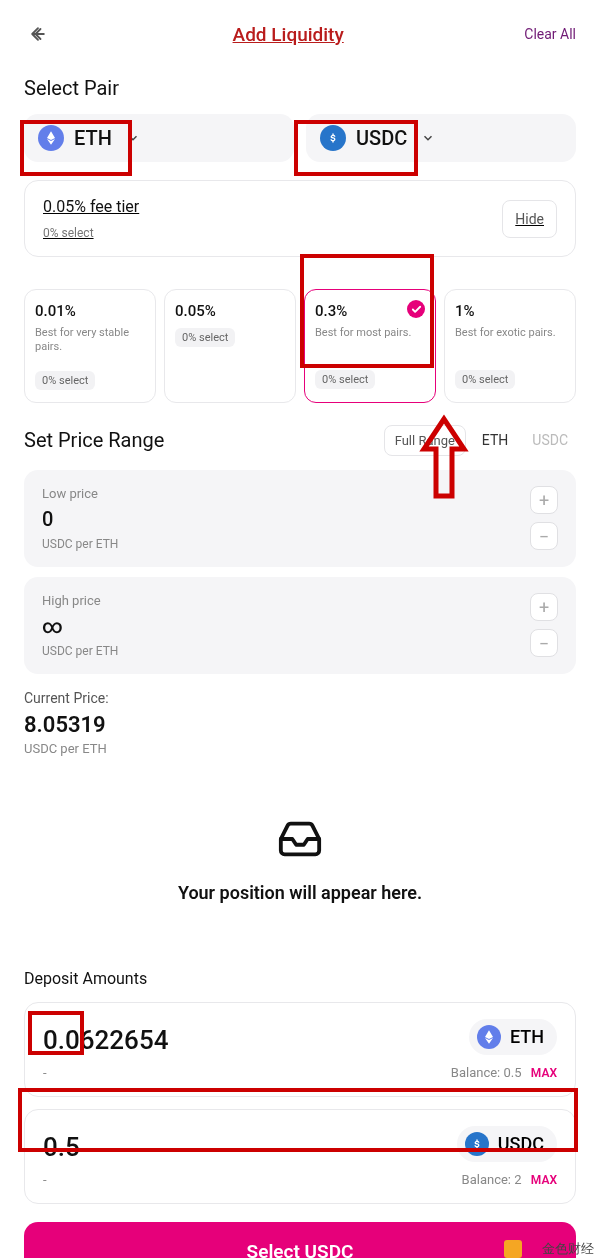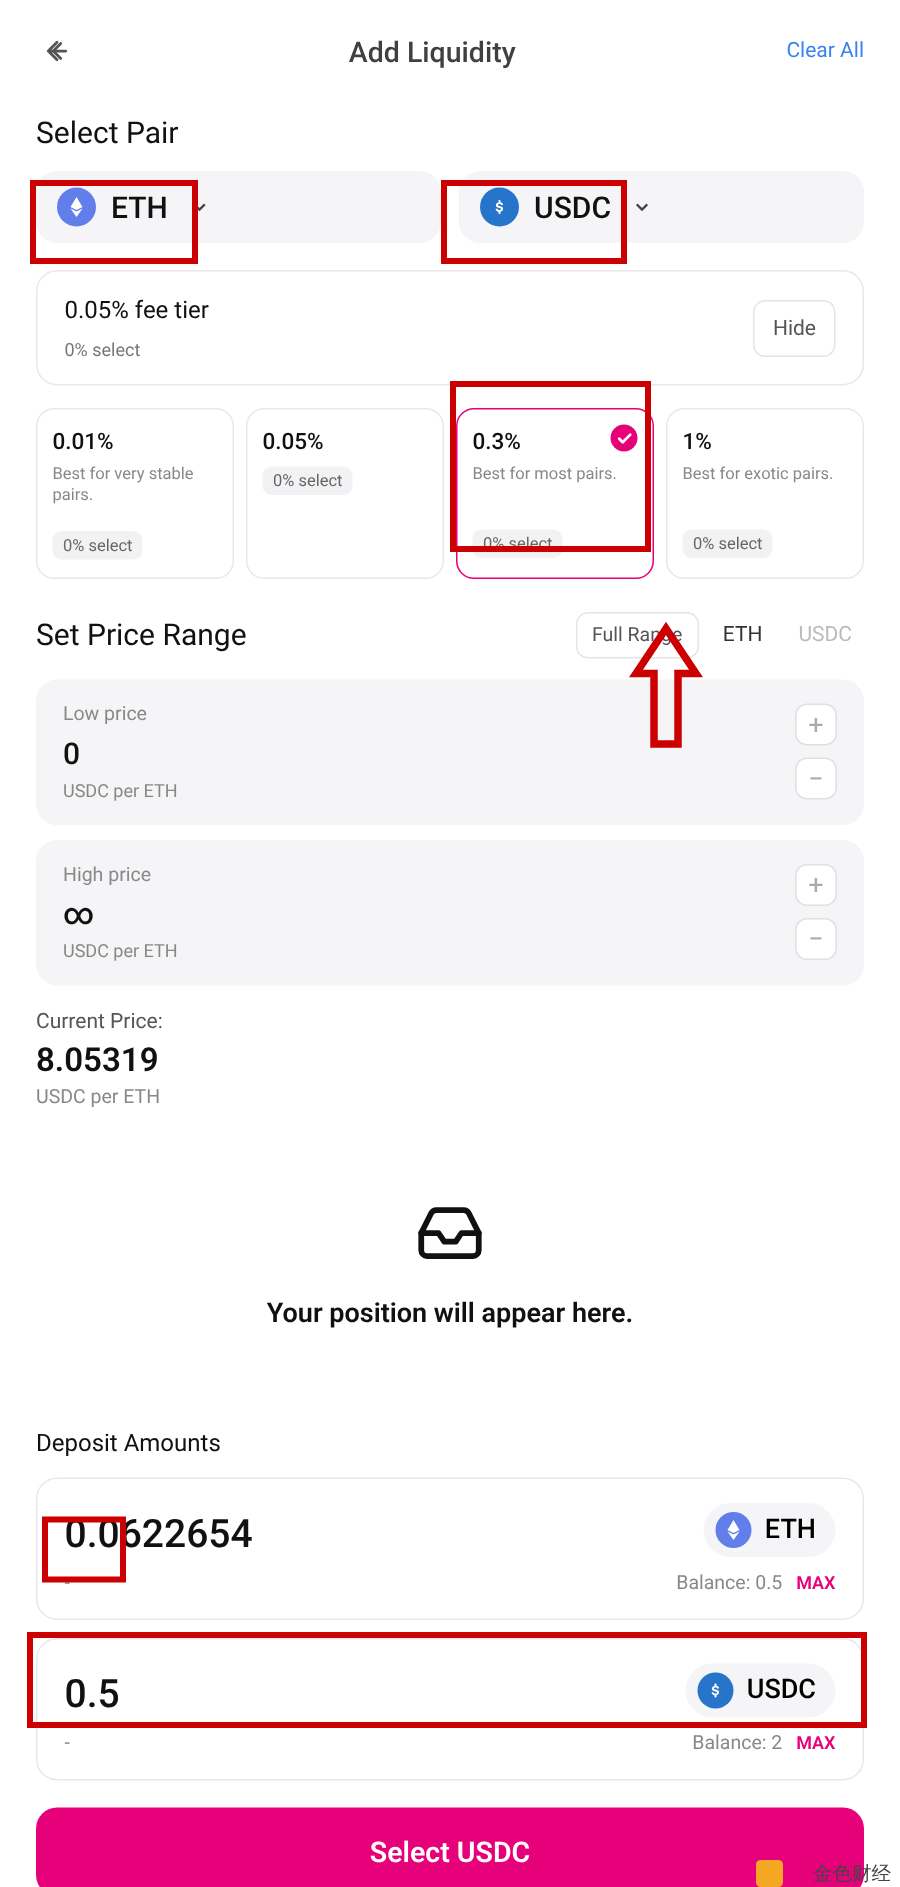--- a/index.html
+++ b/index.html
@@ -1,33 +1,33 @@
 <!DOCTYPE html>
 <html><head>
 <meta charset="utf-8">
 <style>
 * { box-sizing: border-box; margin: 0; padding: 0; font-family: -apple-system, BlinkMacSystemFont, "Segoe UI", Roboto, Arial, sans-serif; }
 body { background: #fff; width: 600px; height: 1258px; position: relative; overflow: hidden; }
 .container { padding: 20px 24px; }
 .header { display: flex; align-items: center; justify-content: space-between; margin-bottom: 28px; }
 .back-btn { width: 28px; height: 28px; display: flex; align-items: center; justify-content: center; cursor: pointer; }
-.title { font-size: 19px; font-weight: 500; color: #404040; }
-.clear-all { font-size: 14px; color: #3b82f6; cursor: pointer; }
+.title { font-size: 19px; font-weight: 500; color: #b91c1c; text-decoration: underline; }
+.clear-all { font-size: 14px; color: #701a75; cursor: pointer; }
 .section-label { font-size: 20px; color: #111; margin-bottom: 14px; font-weight: 400; }
 
 .pair-row { display: flex; gap: 12px; margin-bottom: 18px; }
 .token-sel { flex: 1; background: #f5f5f7; border-radius: 14px; padding: 11px 14px; display: flex; align-items: center; gap: 10px; cursor: pointer; position: relative; }
 .token-icon { width: 26px; height: 26px; border-radius: 50%; display: flex; align-items: center; justify-content: center; }
 .token-icon.eth { background: #627eea; }
 .token-icon.usdc { background: #2775ca; }
 .token-icon svg { width: 16px; height: 16px; }
 .token-name { font-size: 20px; font-weight: 500; color: #111; }
 .chev { margin-left: 4px; }
 
-.fee-box { border: 1px solid #e8e8eb; border-radius: 14px; padding: 16px 18px; display: flex; align-items: center; justify-content: space-between; margin-bottom: 15px; }
+.fee-box { border: 1px solid #e8e8eb; border-radius: 14px; padding: 16px 18px; display: flex; align-items: center; justify-content: space-between; margin-bottom: 32px; text-decoration: underline; }
 .fee-main-label { font-size: 16px; color: #111; margin-bottom: 10px; }
 .fee-sub { font-size: 12px; color: #777; }
 .hide-btn { border: 1px solid #e5e5e8; background: #fff; border-radius: 8px; padding: 10px 12px; font-size: 14px; color: #555; cursor: pointer; }
 
 .tier-row { display: flex; gap: 8px; margin-bottom: 22px; }
 .tier-card { flex: 1; border: 1px solid #e8e8eb; border-radius: 12px; padding: 12px 10px; cursor: pointer; position: relative; background: #fff; min-width: 0; }
 .tier-card.selected { border-color: #e6007a; }
 .tier-pct { font-size: 15px; font-weight: 500; color: #111; margin-bottom: 6px; }
 .tier-desc { font-size: 11px; color: #888; line-height: 1.3; margin-bottom: 14px; min-height: 28px; }
 .tier-sel { font-size: 11px; color: #666; background: #f2f2f4; display: inline-block; padding: 3px 7px; border-radius: 6px; }

